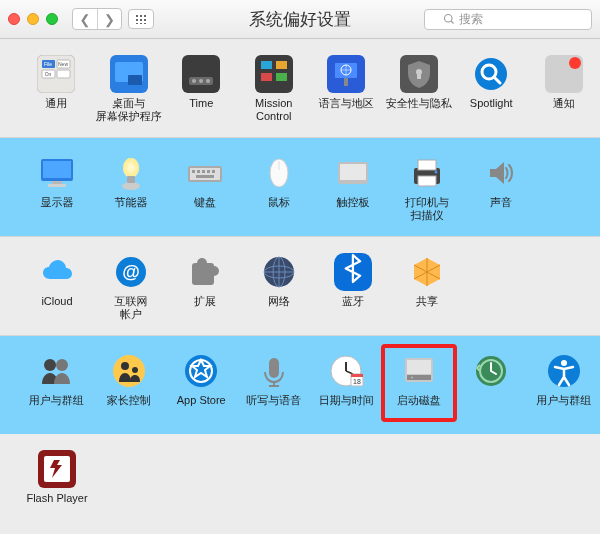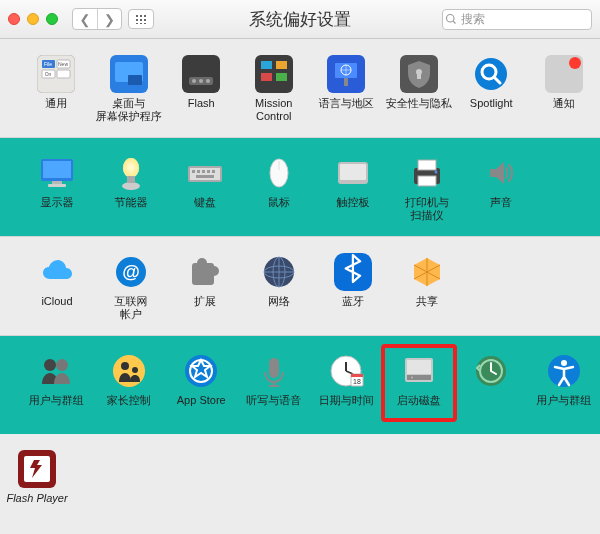--- a/index.html
+++ b/index.html
@@ -9,31 +9,31 @@
 .dot { width: 12px; height: 12px; border-radius: 50%; }
 .dot.red { background: #ff5f56; border: 0.5px solid #e0443e; }
 .dot.yel { background: #ffbd2e; border: 0.5px solid #dea123; }
 .dot.grn { background: #27c93f; border: 0.5px solid #1aab29; }
 .nav { display: flex; margin-left: 14px; border: 1px solid #c4c4c4; border-radius: 4px; overflow: hidden; background: #fff; }
 .navbtn { width: 24px; height: 20px; display: flex; align-items: center; justify-content: center; color: #888; font-size: 13px; }
 .navbtn + .navbtn { border-left: 1px solid #d0d0d0; }
 .gridbtn { margin-left: 6px; width: 26px; height: 20px; border: 1px solid #c4c4c4; border-radius: 4px; background: #fff; display: flex; align-items: center; justify-content: center; }
 .gridbtn .g { width: 12px; height: 10px; background-image: radial-gradient(#666 1px, transparent 1px); background-size: 4px 4px; }
 .title { position: absolute; left: 50%; transform: translateX(-50%); font-size: 17px; color: #333; }
-.search { margin-left: auto; width: 150px; height: 21px; border: 1px solid #c4c4c4; border-radius: 4px; background: #fff; display: flex; align-items: center; padding: 0 2px; color: #999; font-size: 12px; gap: 4px; }
+.search { margin-left: auto; width: 168px; height: 21px; border: 1px solid #c4c4c4; border-radius: 4px; background: #fff; display: flex; align-items: center; padding: 0 18px; color: #999; font-size: 12px; gap: 4px; }
 .search svg { width: 12px; height: 12px; }
 .section { padding: 10px 0 14px; }
-.section.alt { background: #14b8a6; }
+.section.alt { background: #7dd3fc; }
 .section + .section { border-top: 1px solid #d5d5d5; }
 .row { display: flex; flex-wrap: nowrap; padding-left: 20px; }
 .cell { width: 74px; display: flex; flex-direction: column; align-items: center; text-align: center; cursor: default; padding-top: 6px; }
 .cell.highlight { outline: 4px solid #f02020; outline-offset: -2px; border-radius: 2px; }
 .icn { width: 38px; height: 38px; display: flex; align-items: center; justify-content: center; margin-bottom: 4px; position: relative; }
 .lbl { font-size: 11px; color: #222; line-height: 1.18; min-height: 26px; }
-.third { display: flex; font-style: italic; }
+.third { padding-left: 20px; display: flex; }
 svg { display: block; }
 </style>
 </head>
 <body>
 
 <svg width="0" height="0" style="position:absolute">
 <defs>
 <g id="i-general">
         <rect width="38" height="38" rx="6" fill="#e8e6e3" stroke="#c4c0b9"></rect>
         <rect x="5" y="5" width="13" height="8" rx="1" fill="#3a7bd5"></rect>
@@ -255,21 +255,21 @@
             </svg>
           </div>
           <div class="lbl">桌面与<br>屏幕保护程序</div>
         </div>
         <div class="cell">
           <div class="icn">
             <svg width="38" height="38">
               <use href="#i-dock"></use>
             </svg>
           </div>
-          <div class="lbl">Flash</div>
+          <div class="lbl">Time</div>
         </div>
         <div class="cell">
           <div class="icn">
             <svg width="38" height="38">
               <use href="#i-mission"></use>
             </svg>
           </div>
           <div class="lbl">Mission<br>Control</div>
         </div>
         <div class="cell">

